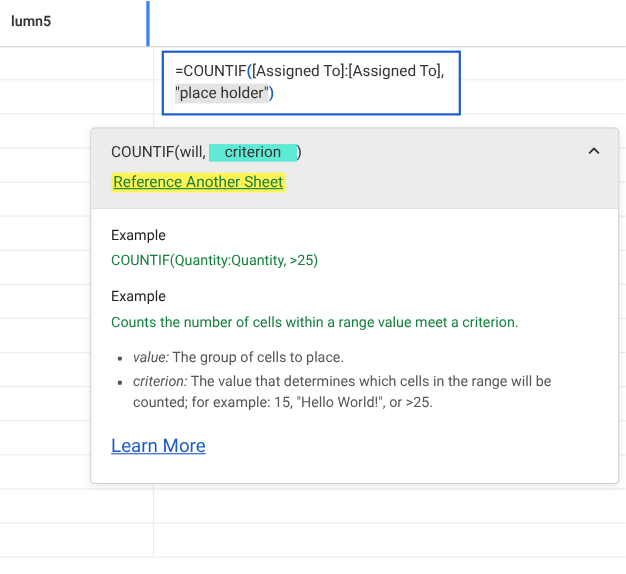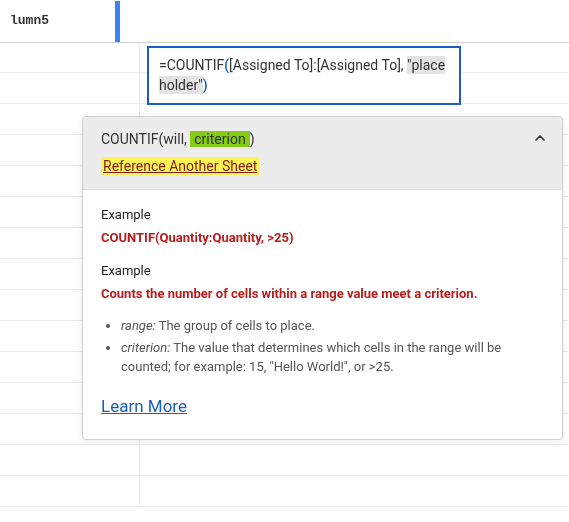--- a/index.html
+++ b/index.html
@@ -23,41 +23,40 @@
       height: 42px;
       border-bottom: 1px solid #d0d0d0;
     }
     .header-cell {
       padding: 12px 10px 10px 10px;
       font-weight: 600;
       color: #333;
       position: relative;
     }
     .col5 {
-      width: 120px;
-      border-right: 5px solid #3b82f6;
-      font-family: Liberation Mono, monospace;
+      width: 136px;
+      border-right: 3px solid #3b82f6;
     }
     .col6 {
       width: 213px;
     }
     .col6.header-cell::after {
       content: "";
       position: absolute;
       left: 6px;
       right: 0;
       bottom: -1px;
       height: 3px;
       background: #1a5cc8;
     }
     .formula-cell-wrapper {
       position: absolute;
       left: 147px;
       top: 46px;
-      width: 314px;
+      width: 272px;
       padding: 8px 10px;
       border: 2px solid #1a5cc8;
       background: #fff;
       font-size: 14px;
       line-height: 1.4;
       color: #333;
       min-height: 56px;
     }
     .f-eq { color: #333; }
     .f-fn { color: #333; }
@@ -80,23 +79,23 @@
       padding: 14px 18px 14px 18px;
       border-bottom: 1px solid #e0e0e0;
       border-radius: 4px 4px 0 0;
       position: relative;
     }
     .sig {
       font-size: 14px;
       color: #333;
       margin-bottom: 10px;
     }
-    .hl-ylw { background: #84cc16; padding: 0 4px; }
+    .hl-ylw { background: #5eead4; padding: 0 14px; }
     .link-ref {
-      color: #7f1d1d;
+      color: #15803d;
       text-decoration: underline;
       font-size: 14px;
       background: #fff455;
       padding: 1px 2px;
       display: inline-block;
     }
     .collapse-btn {
       position: absolute;
       right: 12px;
       top: 12px;
@@ -114,23 +113,22 @@
       font-size: 13px;
       line-height: 1.45;
       color: #333;
     }
     .sect-head {
       font-weight: 400;
       color: #222;
       margin-bottom: 4px;
     }
     .sect-text {
-      color: #b91c1c;
+      color: #15803d;
       margin-bottom: 14px;
-      font-weight: bold;
     }
     .args-list {
       list-style: disc;
       padding-left: 20px;
       color: #555;
     }
     .args-list li { margin-bottom: 3px; }
     .arg-name { font-style: italic; }
     .learn-more {
       display: inline-block;
@@ -229,19 +227,19 @@
     </div>
   </div>
   <div class="tooltip-body">
     <div class="sect-head">Example</div>
     <div class="sect-text">COUNTIF(Quantity:Quantity, &gt;25)</div>
 
     <div class="sect-head">Example</div>
     <div class="sect-text">Counts the number of cells within a range value meet a criterion.</div>
 
     <ul class="args-list">
-      <li><span class="arg-name">range:</span><span> The group of cells to place.</span></li>
+      <li><span class="arg-name">value:</span><span> The group of cells to place.</span></li>
       <li><span class="arg-name">criterion:</span><span> The value that determines which cells in the range will be counted; for example: 15, "Hello World!", or &gt;25.</span></li>
     </ul>
 
     <a href="#" class="learn-more">Learn More</a>
   </div>
 </div>
 
 </body></html>

